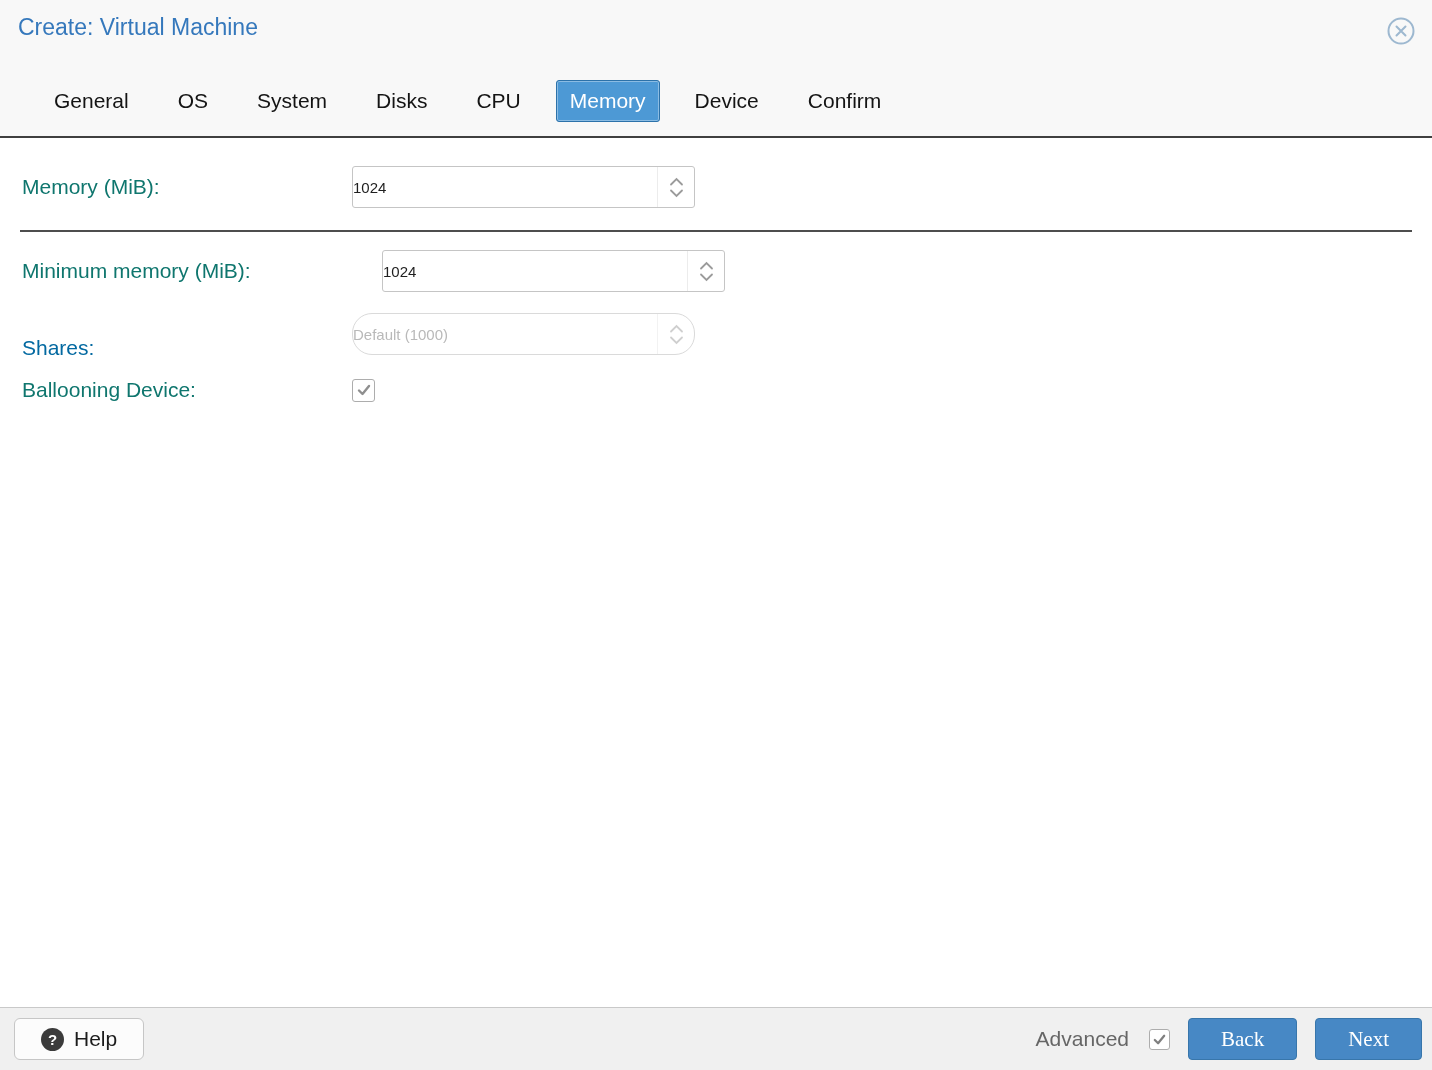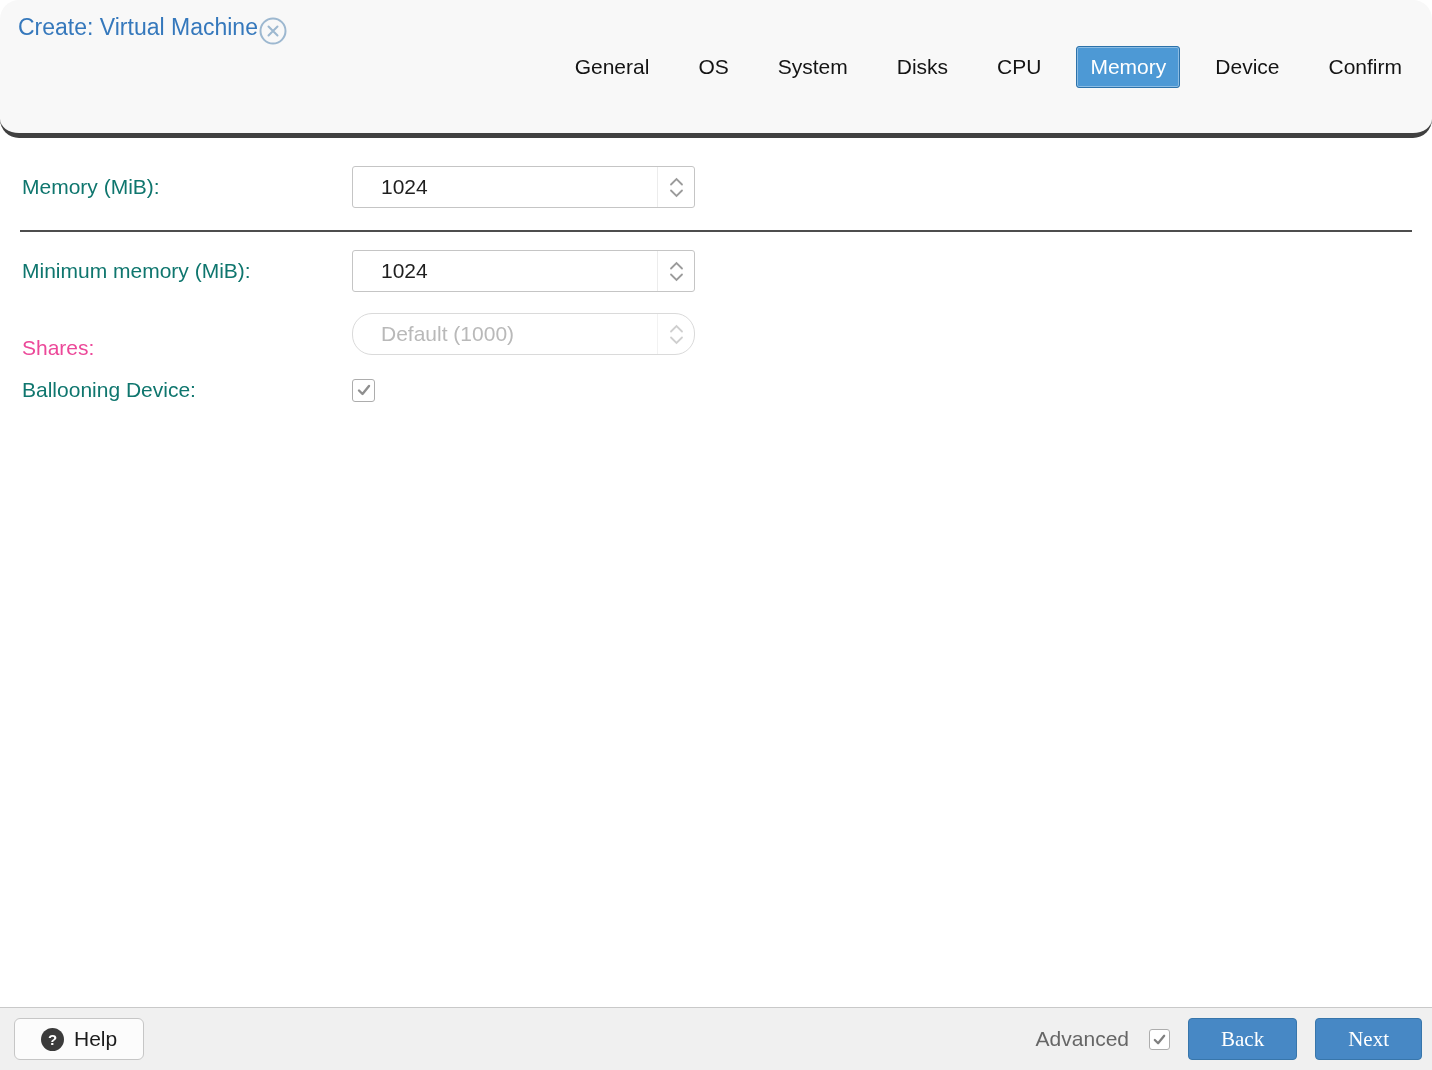--- a/index.html
+++ b/index.html
@@ -6,66 +6,65 @@
   html,body { width:1432px; height:1070px; }
   body {
     font-family:"Liberation Sans","DejaVu Sans",sans-serif;
     background:#ffffff; overflow:hidden;
   }
   .window { width:1432px; height:1070px; display:flex; flex-direction:column; background:#fff; }
 
   
   .header {
     height:138px; flex:0 0 138px; background:#f8f8f8;
-    border-bottom:5px solid #404040;
-    display:flex; flex-direction:row; justify-content:space-between;
+    border-bottom:2px solid #404040;
+    display:flex; flex-direction:column; justify-content:space-between;
     padding:14px 16px 0 18px;
-    border-radius:19px;
   }
   .titlebar { display:flex; align-items:flex-start; justify-content:space-between; }
   .title { font-size:23px; color:#3578bc; }
   .close { cursor:pointer; margin-top:2px; line-height:0; }
 
   .tabbar { display:flex; align-items:center; gap:21px; padding:0 0 14px 22px; }
   .tab {
     font-size:21px; color:#141414; padding:8px 13px; border-radius:3px;
     border:1px solid transparent; cursor:pointer; white-space:nowrap;
   }
   .tab.active {
     background:#4d99d5; color:#ffffff; border:1px solid #2c72aa;
     box-shadow:inset 0 0 0 1px rgba(255,255,255,0.35);
   }
 
   
   .form { flex:1; padding:28px 20px 0 22px; }
   .row { display:flex; align-items:center; }
   .row label { width:330px; flex:0 0 330px; font-size:21px; color:#0f766e; }
-  .row.disabled label { color:#ec4899;margin-top:28px; }
+  .row.disabled label { color:#0369a1;margin-top:28px; }
 
   .spinner { position:relative; width:343px; }
   .spinner input {
     width:343px; height:42px; border:1px solid #c5c5c5; border-radius:3px;
-    font-family:inherit; font-size:21px; color:#1f1f1f; padding:0 44px 0 28px;
+    font-family:inherit; font-size:15px; color:#1f1f1f; padding:0 44px 0 0;
     background:#fff; outline:none;
   }
   .spinner.disabled input { border-color:#dadada; color:#b9b9b9;border-radius:20px; }
   .spinner input::placeholder { color:#b9b9b9; opacity:1; }
   .arrows {
     position:absolute; right:0; top:1px; bottom:1px; width:38px;
     display:flex; flex-direction:column; align-items:center; justify-content:center;
     gap:3px; border-left:1px solid #ececec;
   }
   .spinner.disabled .arrows { border-left-color:#f2f2f2; }
   .arrow { line-height:0; cursor:pointer; }
   .spinner.disabled .arrow svg path { stroke:#cfcfcf; }
 
   .divider { height:2px; background:#4d4d4d; margin:22px 0 18px -2px; }
 
   .row.mem { margin-bottom:0; }
-  .row.minmem { margin-bottom:16px; }
+  .row.minmem { margin-bottom:16px;gap:30px; }
   .row.shares { margin-bottom:18px; }
 
   .checkbox {
     width:23px; height:23px; border:1px solid #adadad; border-radius:3px;
     background:#fff; display:inline-flex; align-items:center; justify-content:center;
     cursor:pointer;
   }
   .checkbox svg { display:none; }
   .checkbox.checked svg { display:block; }
 

